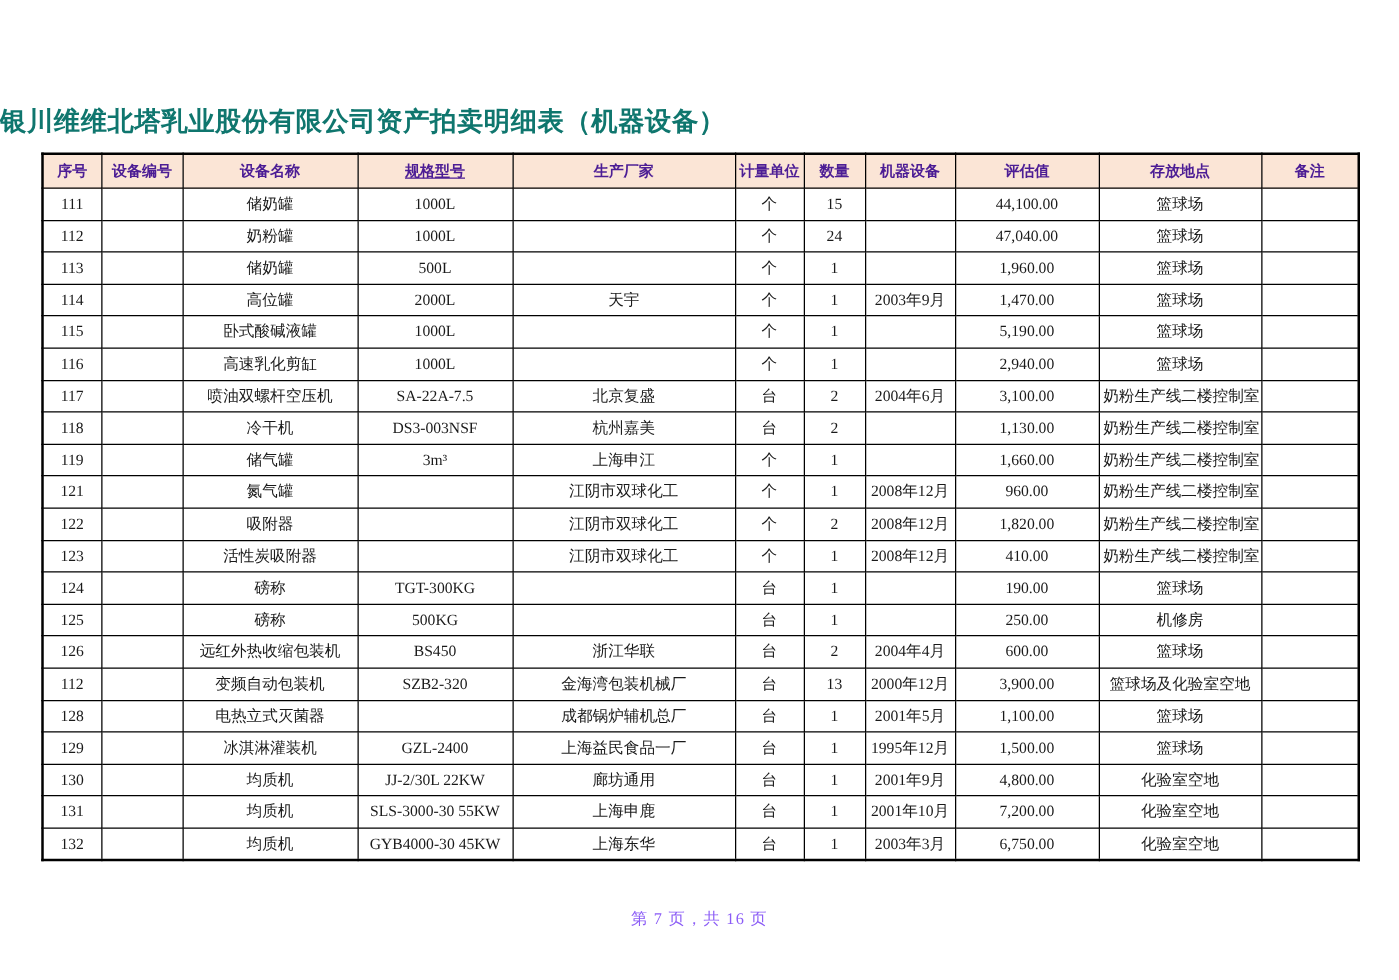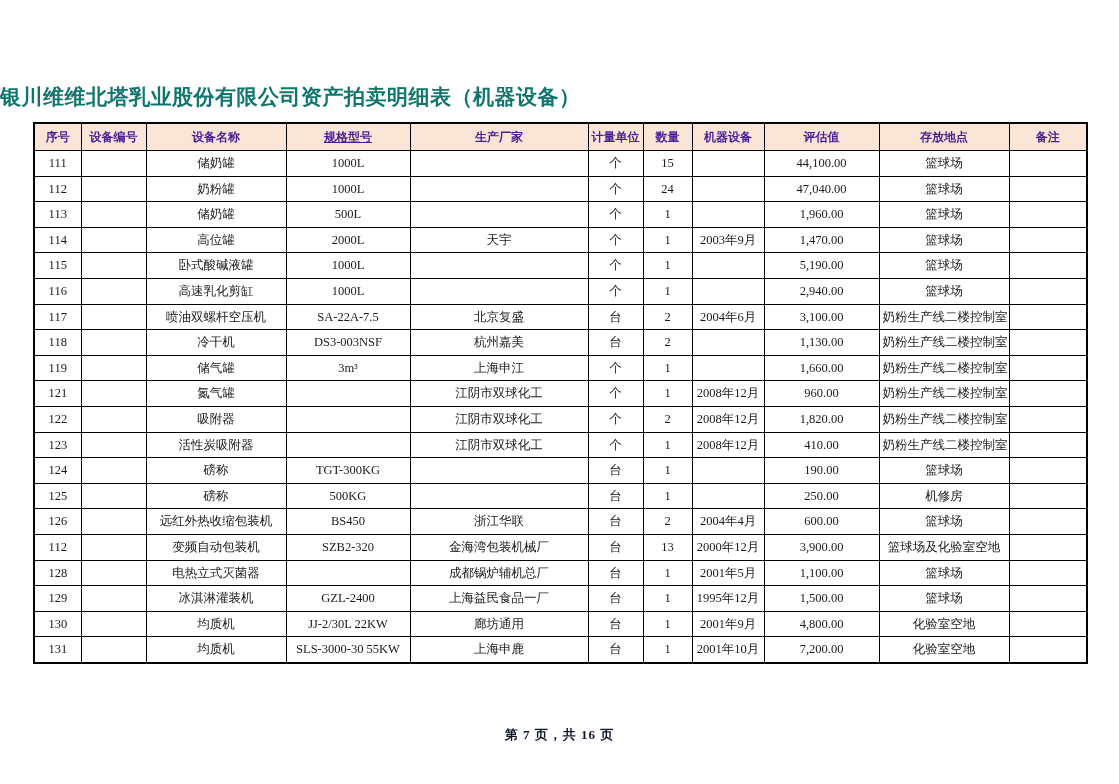--- a/index.html
+++ b/index.html
@@ -65,22 +65,21 @@
   td.al-center { text-align: center; }
   td.al-right  { text-align: center; padding-right: 8px; }
   .footer {
     position: absolute;
     top: 726px;
     left: 0;
     width: 100%;
     text-align: center;
     font-size: 13px;
     letter-spacing: 1px;
-    color: #0f172a;
-    font-weight: bold;
+    color: #8b5cf6;
   }
 </style>
 </head>
 <body>
 
 <div class="page">
   <h1 class="title">银川维维北塔乳业股份有限公司资产拍卖明细表（机器设备）</h1>
 
   <table class="asset-table">
     <colgroup id="cols">
@@ -365,17 +364,30 @@
           <td class="al-center">均质机</td>
           <td class="al-center">SLS-3000-30 55KW</td>
           <td class="al-center">上海申鹿</td>
           <td class="al-center">台</td>
           <td class="al-center">1</td>
           <td class="al-center">2001年10月</td>
           <td class="al-right">7,200.00</td>
           <td class="al-center">化验室空地</td>
           <td class="al-center"></td>
         </tr>
+        <tr>
+          <td class="al-center">132</td>
+          <td class="al-center"></td>
+          <td class="al-center">均质机</td>
+          <td class="al-center">GYB4000-30 45KW</td>
+          <td class="al-center">上海东华</td>
+          <td class="al-center">台</td>
+          <td class="al-center">1</td>
+          <td class="al-center">2003年3月</td>
+          <td class="al-right">6,750.00</td>
+          <td class="al-center">化验室空地</td>
+          <td class="al-center"></td>
+        </tr>
       </tbody>
   </table>
 
   <div class="footer">第 7 页，共 16 页</div>
 </div>
 
 </body></html>

